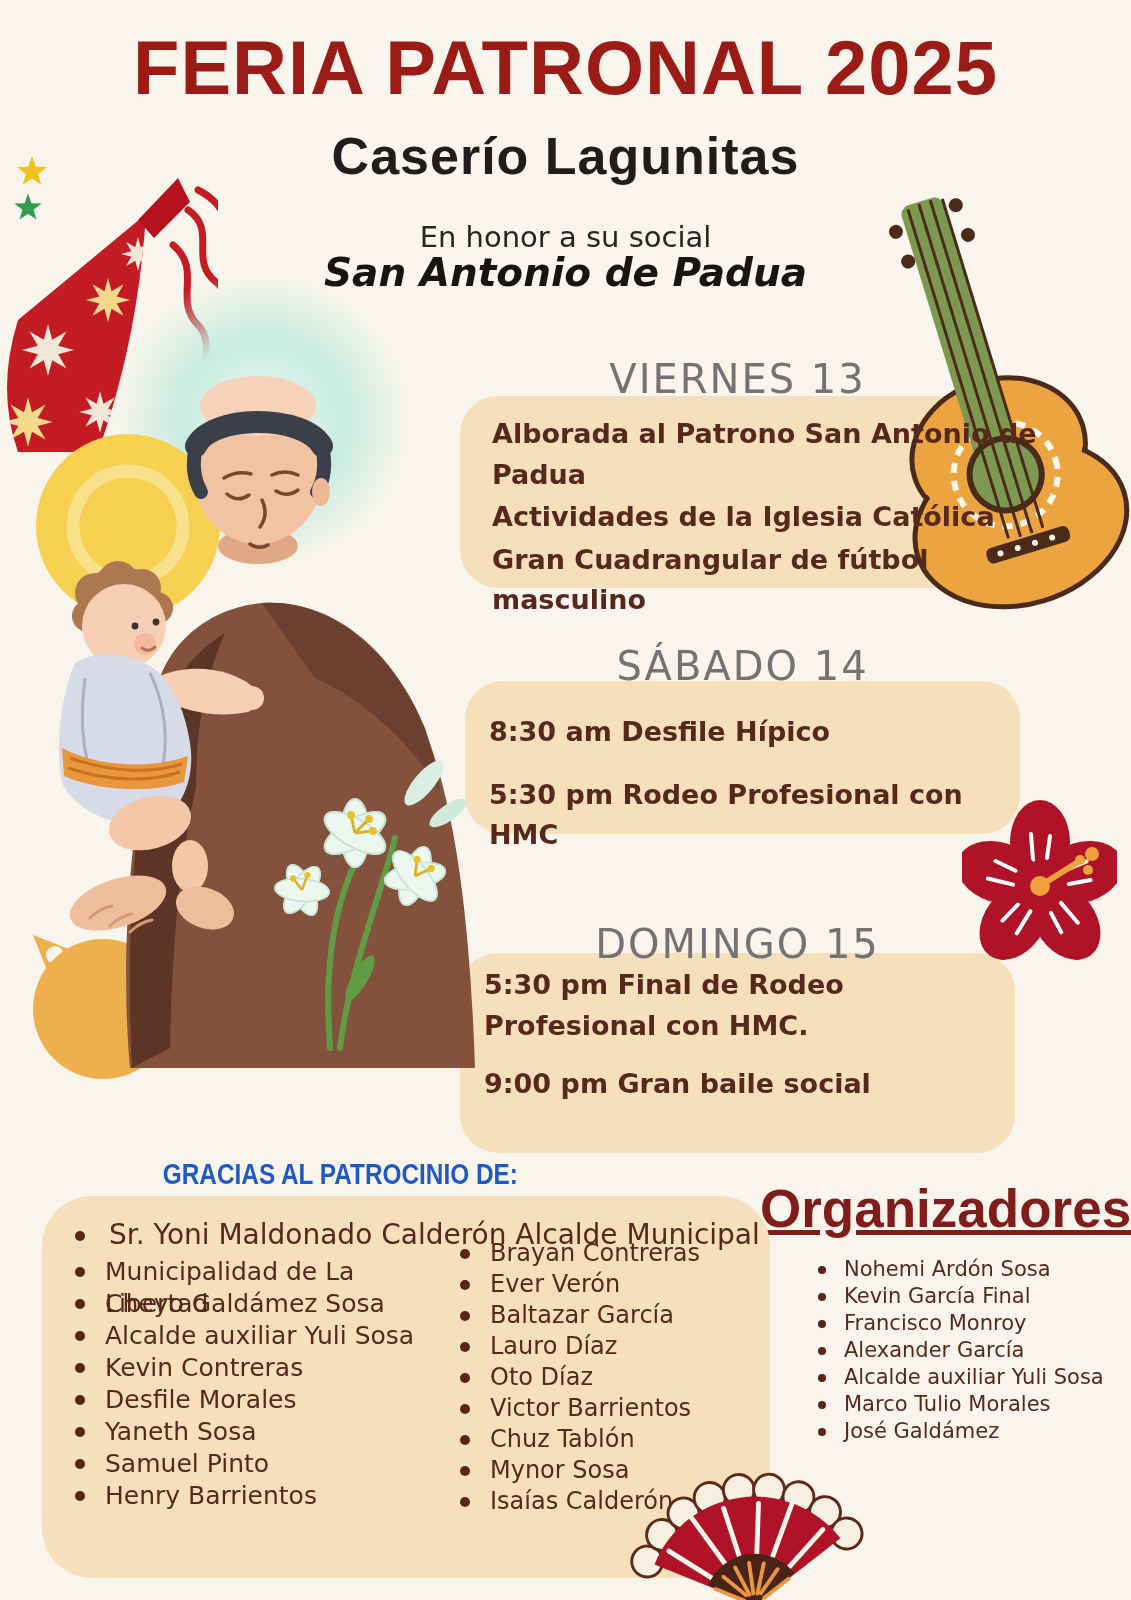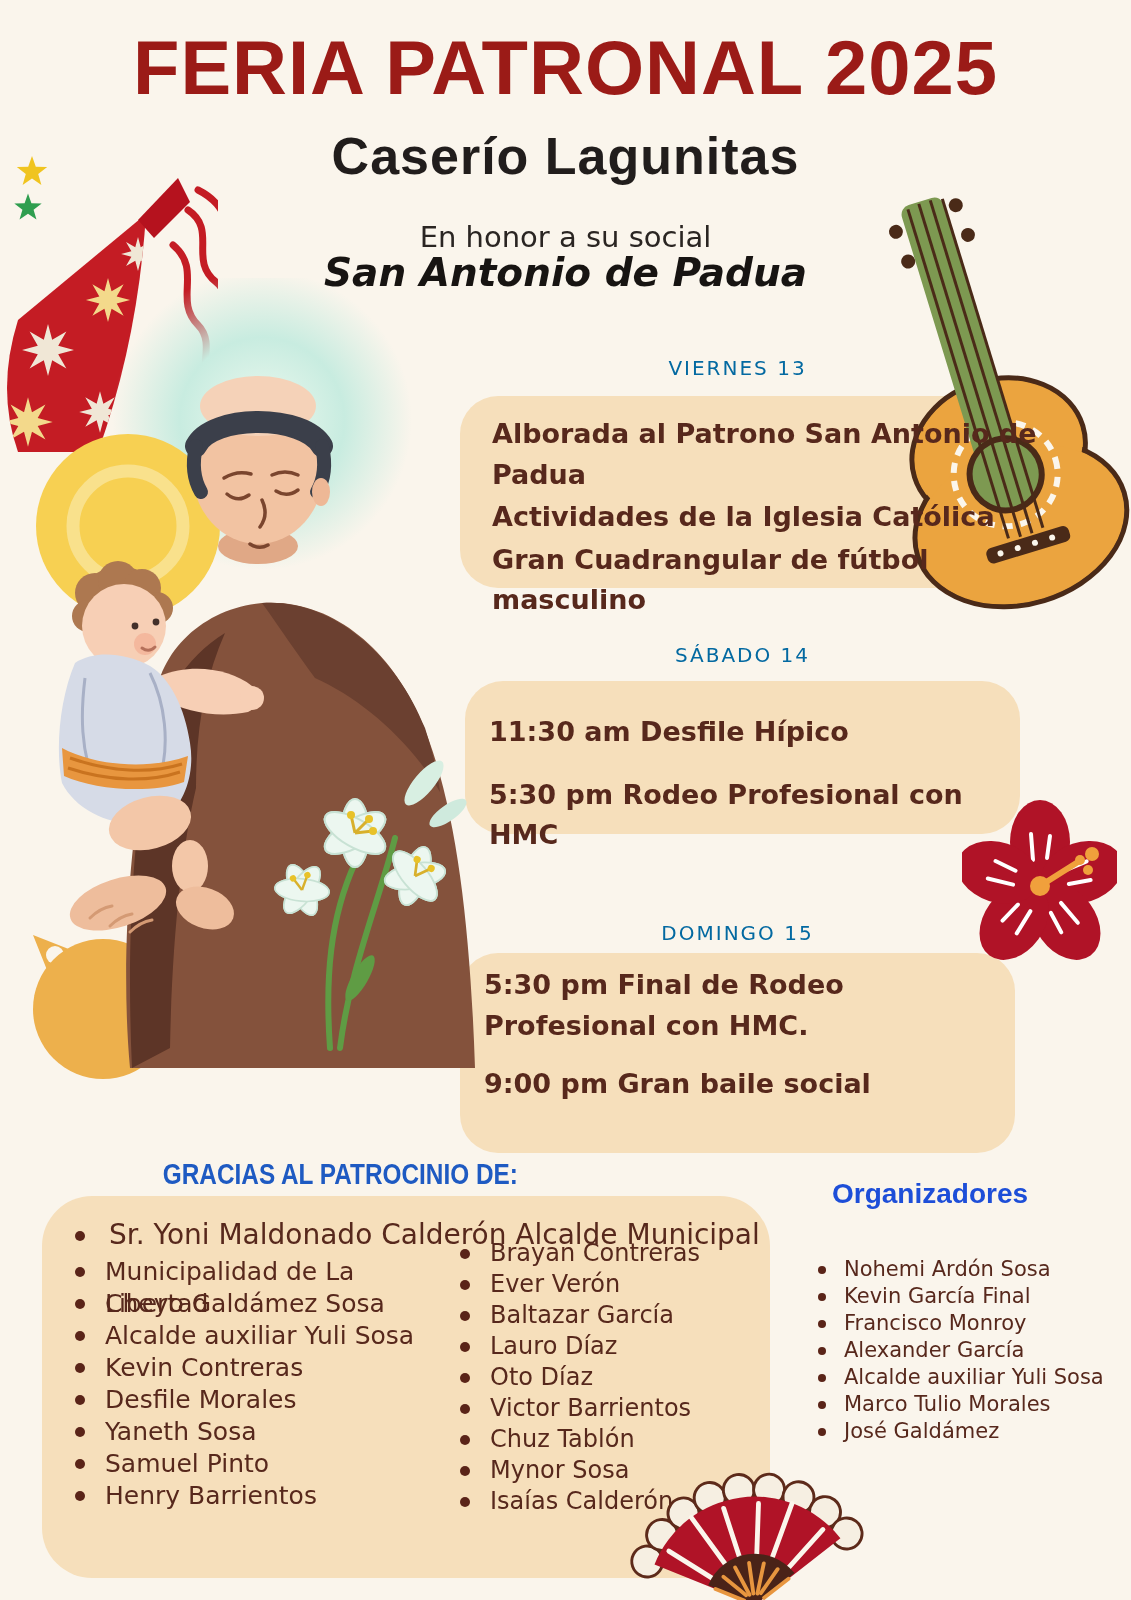--- a/index.html
+++ b/index.html
@@ -11,21 +11,21 @@
   .title{top:28px;left:0;width:100%;text-align:center;
          font-family:"Liberation Sans",sans-serif;font-weight:900;font-size:76px;
          color:#9b1b17;letter-spacing:1px;line-height:1.05;}
   .subtitle{top:126px;left:0;width:100%;text-align:center;
          font-family:"Liberation Sans",sans-serif;font-weight:900;font-size:52px;
          color:#211d1c;letter-spacing:1px;}
   .honor{top:220px;left:0;width:100%;text-align:center;font-size:29px;color:#2a2522;}
   .patron{top:250px;left:0;width:100%;text-align:center;font-size:39px;font-weight:bold;color:#171412;font-style:italic;}
 
   
-  .day-header{text-align:center;font-size:20px;color:#0369a1;letter-spacing:2px;z-index:4;}
+  .day-header{text-align:center;font-size:40px;color:#737373;letter-spacing:2px;z-index:4;}
   .panel{background:#f6dfbb;border-radius:38px;z-index:1;}
   .panel-list{list-style:none;margin:0;padding:0;z-index:4;position:absolute;}
   .panel-list li{font-size:27px;font-weight:bold;color:#57281c;line-height:1.5;}
   #viernes-header{top:356px;left:460px;width:555px;}
   #viernes-panel{top:396px;left:460px;width:555px;height:192px;}
   #viernes-items{top:414px;left:484px;width:560px;margin-left:8px;}
   #viernes-items li{margin-bottom:2px;}
   #sabado-header{top:643px;left:465px;width:555px;}
   #sabado-panel{top:681px;left:465px;width:555px;height:153px;}
   #sabado-items{top:712px;left:489px;width:520px;}
@@ -47,21 +47,21 @@
   #sponsor-featured .dot{margin-top:-4px;}
   #sponsor-featured span.txt{padding-left:34px;display:inline-block;}
   #sponsor-featured{position:absolute;}
   #sponsor-left{top:1256px;left:75px;width:390px;}
   #sponsor-left li{font-size:25px;height:32px;line-height:32px;}
   #sponsor-right{top:1238px;left:460px;width:300px;}
   #sponsor-right li{font-size:24px;height:31px;line-height:31px;}
 
   
   #organizers-heading{top:1178px;left:760px;width:340px;text-align:center;
-      font-family:"Liberation Sans",sans-serif;font-weight:900;font-size:28px;color:#1d4ed8;}
+      font-family:"Liberation Sans",sans-serif;font-weight:900;font-size:53px;color:#7f1d1d;text-decoration:underline;}
   #organizer-list{top:1256px;left:818px;width:310px;}
   #organizer-list li{font-size:21px;height:27px;line-height:27px;}
   #organizer-list .dot{width:8px;height:8px;margin-top:-4px;}
   #organizer-list li{padding-left:26px;}
 
   
   .deco{position:absolute;}
   #guitar{left:878px;top:182px;z-index:2;}
   #popper{left:-12px;top:150px;z-index:2;}
   #flower{left:962px;top:798px;z-index:2;}
@@ -349,21 +349,21 @@
   <div class="abs panel" id="viernes-panel"></div>
   <ul class="panel-list" id="viernes-items">
       <li>Alborada al Patrono San Antonio de Padua</li>
       <li>Actividades de la Iglesia Católica</li>
       <li>Gran Cuadrangular de fútbol masculino</li>
     </ul>
 
   <div class="abs day-header" id="sabado-header">SÁBADO 14</div>
   <div class="abs panel" id="sabado-panel"></div>
   <ul class="panel-list" id="sabado-items">
-      <li>11:30 am Desfile Hípico</li>
+      <li>8:30 am Desfile Hípico</li>
       <li>5:30 pm Rodeo Profesional con HMC</li>
     </ul>
 
   <div class="abs day-header" id="domingo-header">DOMINGO 15</div>
   <div class="abs panel" id="domingo-panel"></div>
   <ul class="panel-list" id="domingo-items">
       <li>5:30 pm Final de Rodeo Profesional con HMC.</li>
       <li>9:00 pm Gran baile social</li>
     </ul>
 

